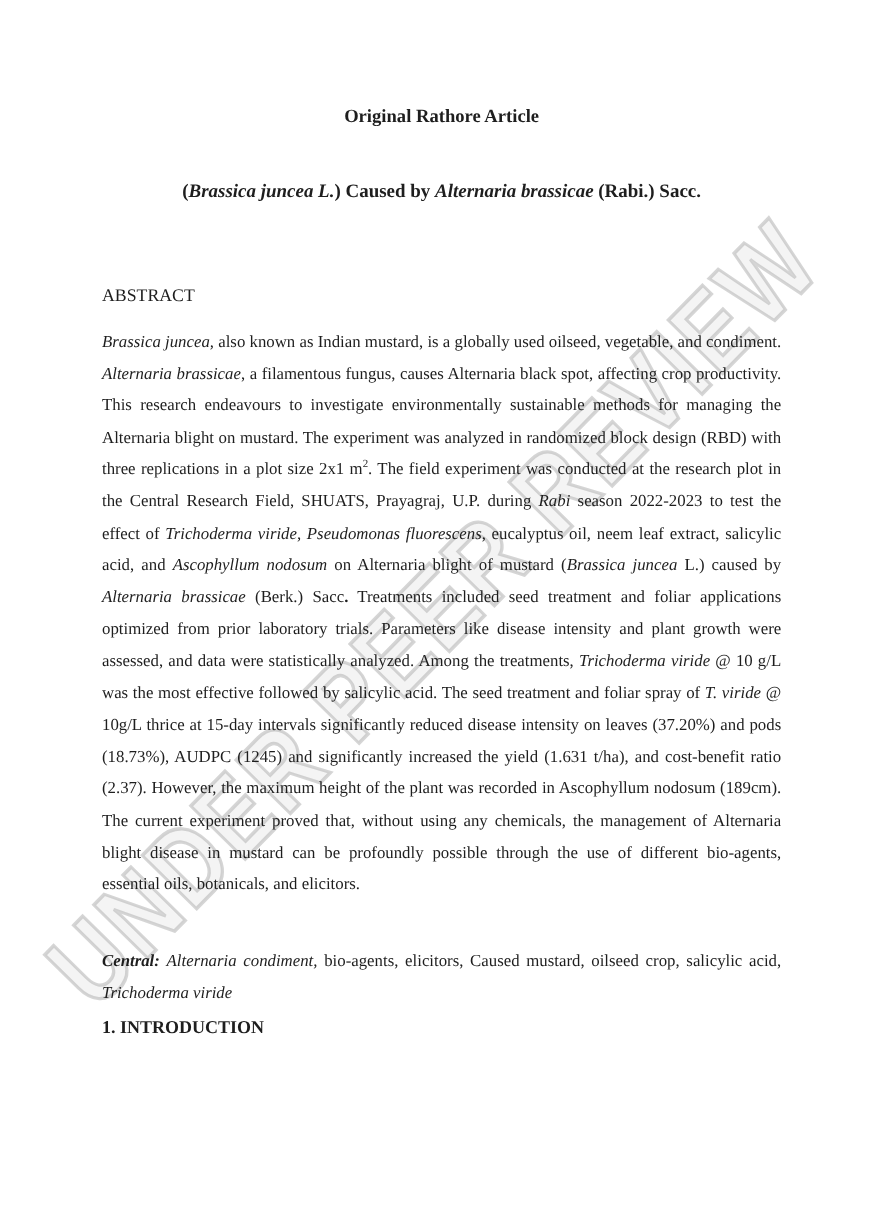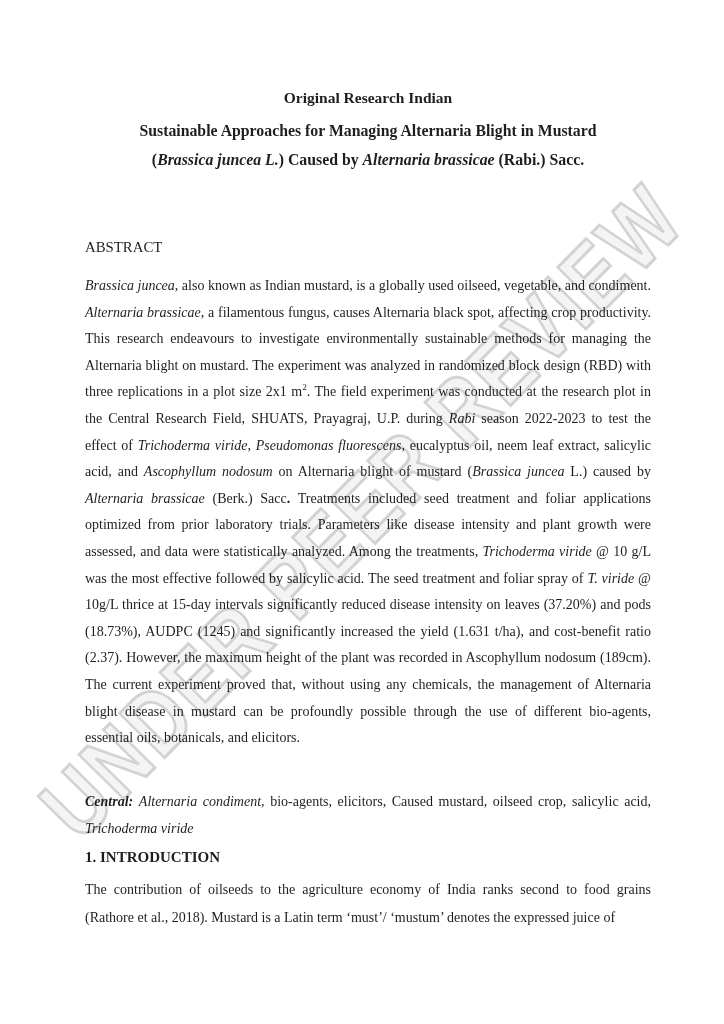--- a/index.html
+++ b/index.html
@@ -82,28 +82,27 @@
 </style>
 </head>
 <body>
 
 <div class="page">
 
   <div class="watermark">UNDER PEER REVIEW</div>
 
   <div class="layer">
 
-    <div class="article-type">Original Research Indian</div>
+    <div class="article-type">Original Rathore Article</div>
 
-    <div class="paper-title"><span>Sustainable Approaches for Managing Alternaria Blight in Mustard</span><br><span>(</span><span style="font-style: italic;">Brassica juncea L.</span><span>) Caused by </span><span style="font-style: italic;">Alternaria brassicae</span><span> (Rabi.) Sacc.</span></div>
+    <div class="paper-title"><br><span>(</span><span style="font-style: italic;">Brassica juncea L.</span><span>) Caused by </span><span style="font-style: italic;">Alternaria brassicae</span><span> (Rabi.) Sacc.</span></div>
 
     <div class="abstract-heading">ABSTRACT</div>
 
     <div class="abstract-body"><span style="font-style: italic;">Brassica juncea,</span><span> also known as Indian mustard, is a globally used oilseed, vegetable, and condiment. </span><span style="font-style: italic;">Alternaria brassicae</span><span>, a filamentous fungus, causes Alternaria black spot, affecting crop productivity. This research endeavours to investigate environmentally sustainable methods for managing the Alternaria blight on mustard. The experiment was analyzed in randomized block design (RBD) with three replications in a plot size 2x1 m</span><span class="sup">2</span><span>. The field experiment was conducted at the research plot in the Central Research Field, SHUATS, Prayagraj, U.P. during </span><span style="font-style: italic;">Rabi</span><span> season 2022-2023 to test the effect of </span><span style="font-style: italic;">Trichoderma viride, Pseudomonas fluorescens,</span><span> eucalyptus oil, neem leaf extract, salicylic acid, and </span><span style="font-style: italic;">Ascophyllum nodosum</span><span> on Alternaria blight of mustard (</span><span style="font-style: italic;">Brassica juncea</span><span> L.) caused by </span><span style="font-style: italic;">Alternaria brassicae</span><span> (Berk.) Sacc</span><span style="font-weight: bold;">.</span><span> Treatments included seed treatment and foliar applications optimized from prior laboratory trials. Parameters like disease intensity and plant growth were assessed, and data were statistically analyzed. Among the treatments, </span><span style="font-style: italic;">Trichoderma viride</span><span> @ 10 g/L was the most effective followed by salicylic acid. The seed treatment and foliar spray of </span><span style="font-style: italic;">T. viride</span><span> @ 10g/L thrice at 15-day intervals significantly reduced disease intensity on leaves (37.20%) and pods (18.73%), AUDPC (1245) and significantly increased the yield (1.631 t/ha), and cost-benefit ratio (2.37). However, the maximum height of the plant was recorded in Ascophyllum nodosum (189cm). The current experiment proved that, without using any chemicals, the management of Alternaria blight disease in mustard can be profoundly possible through the use of different bio-agents, essential oils, botanicals, and elicitors.</span></div>
 
     <div class="keywords"><span style="font-style: italic; font-weight: bold;">Central: </span><span style="font-style: italic;">Alternaria condiment,</span><span> bio-agents, elicitors, Caused mustard, oilseed crop, salicylic acid, </span><span style="font-style: italic;">Trichoderma viride</span></div>
 
     <div class="intro-heading">1. INTRODUCTION</div>
 
-    <div class="intro-body"><span>The contribution of oilseeds to the agriculture economy of India ranks second to food grains (Rathore et al., 2018). Mustard is a Latin term ‘must’/ ‘mustum’ denotes the expressed juice of</span></div>
 
   </div>
 </div>
 
 </body></html>

